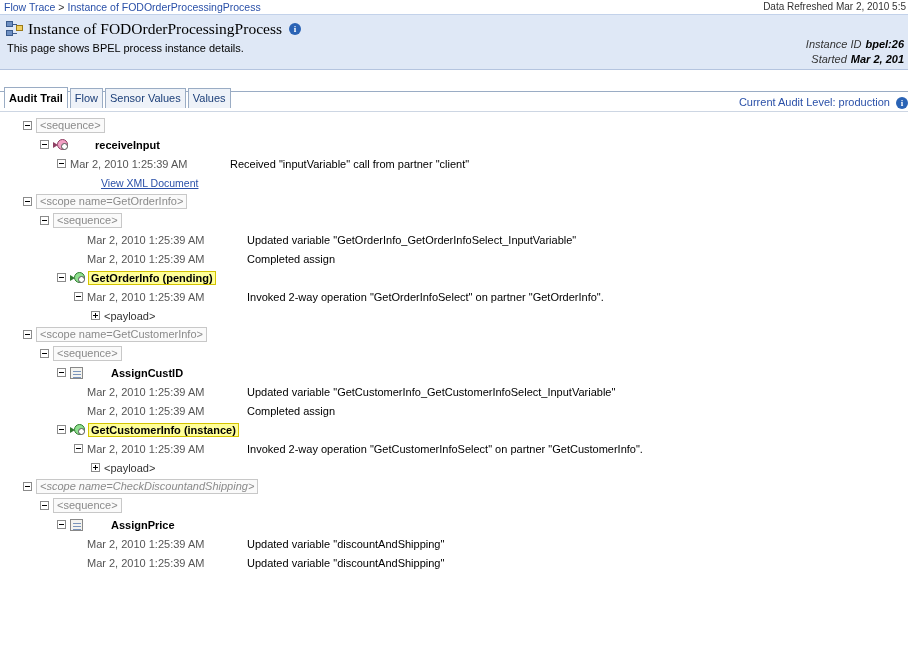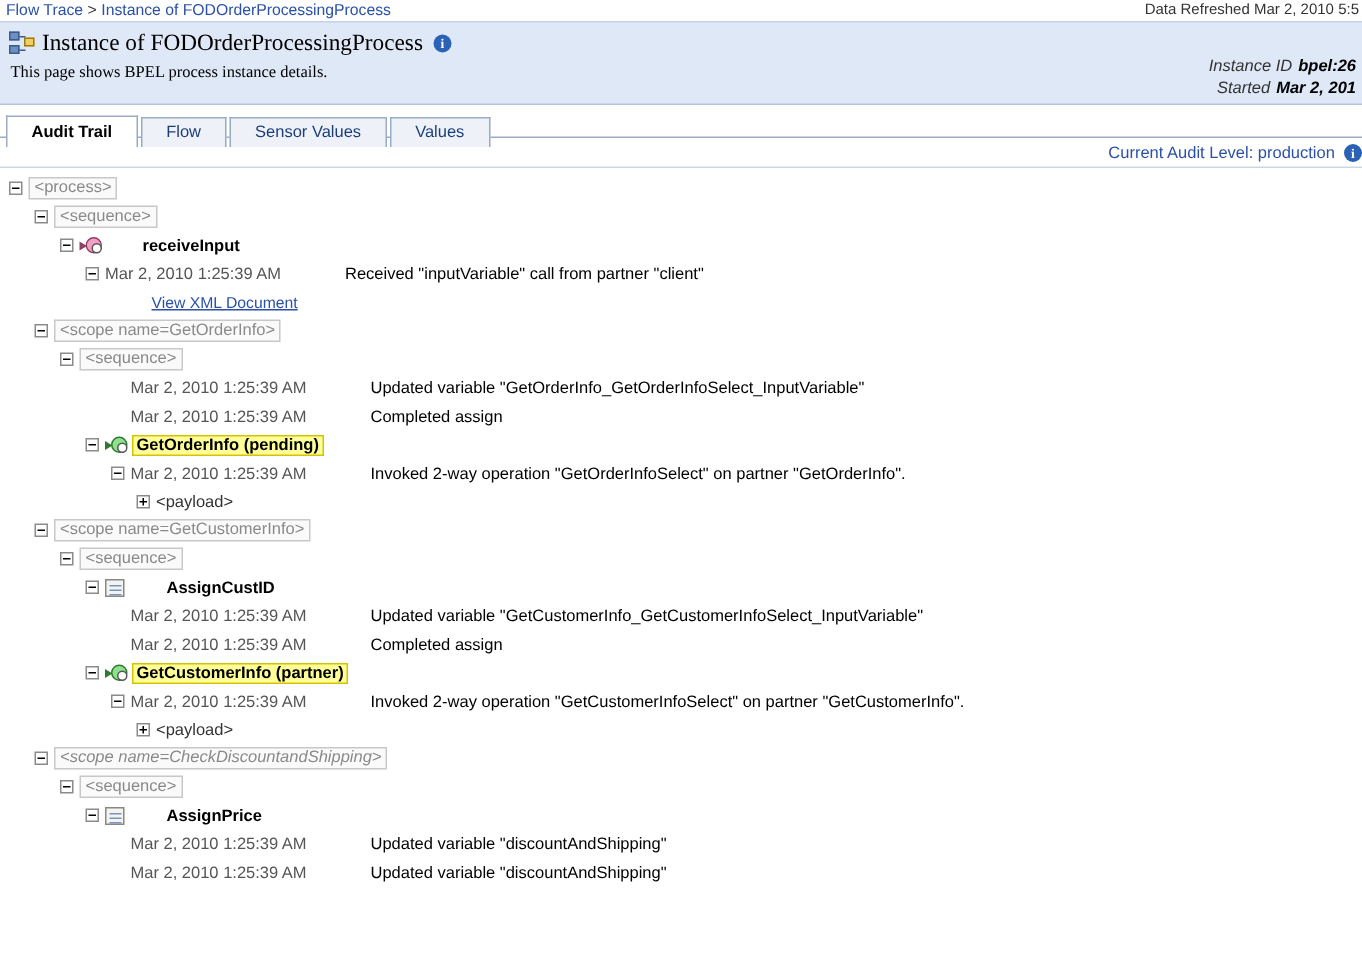--- a/index.html
+++ b/index.html
@@ -85,21 +85,20 @@
     text-align: center;
     line-height: 12px;
     vertical-align: middle;
     margin-left: 3px;
   }
   .subtitle {
     font-size: 11px;
     color: #000;
     margin-top: 2px;
     padding-left: 1px;
-    font-family: Liberation Serif, serif;
   }
   .instance-info {
     position: absolute;
     right: 4px;
     top: 22px;
     text-align: right;
     font-size: 11px;
     line-height: 15px;
     white-space: nowrap;
     font-style: italic;
@@ -113,30 +112,30 @@
     height: 22px;
     background: #ffffff;
     border-bottom: 1px solid #9aacc4;
     padding-left: 4px;
     display: flex;
     align-items: flex-end;
   }
   .tab {
     height: 20px;
     line-height: 19px;
-    padding: 0 16px;
+    padding: 0 4px;
     margin-right: 2px;
     border: 1px solid #9aacc4;
     border-bottom: none;
     background: #eef2f8;
     font-size: 11px;
     color: #1b3e78;
     cursor: pointer;
     position: relative;
-    top: 7px;
+    top: 17px;
   }
   .tab.active {
     background: #ffffff;
     font-weight: bold;
     color: #000;
     border-color: #9aacc4;
     height: 21px;
     line-height: 20px;
   }
 
@@ -321,24 +320,20 @@
 </div>
 
 <div class="subbar">
   <span class="audit-level">
     <span>Current Audit Level: production</span>
     <span class="info-badge">i</span>
   </span>
 </div>
 
 <div class="tree" id="audit-tree">
-    <div class="row" style="padding-left: 4px;">
-      <span class="toggle"></span>
-      <span class="tag">&lt;process&gt;</span>
-    </div>
     <div class="row" style="padding-left: 21px;">
       <span class="toggle"></span>
       <span class="tag">&lt;sequence&gt;</span>
     </div>
     <div class="row" style="padding-left: 38px;">
       <span class="toggle"></span>
       <span class="act-icon">
         <span class="ic-arrow pink"></span>
         <span class="ic-gear"></span>
       </span>
@@ -410,21 +405,21 @@
       <span class="toggle-spacer"></span>
       <span class="ts">Mar 2, 2010 1:25:39 AM</span>
       <span class="msg">Completed assign</span>
     </div>
     <div class="row" style="padding-left: 55px;">
       <span class="toggle"></span>
       <span class="act-icon">
         <span class="ic-arrow"></span>
         <span class="ic-gear green"></span>
       </span>
-      <span class="node-label pending">GetCustomerInfo (partner)</span>
+      <span class="node-label pending">GetCustomerInfo (instance)</span>
     </div>
     <div class="msg-row" style="padding-left: 72px;">
       <span class="toggle"></span>
       <span class="ts">Mar 2, 2010 1:25:39 AM</span>
       <span class="msg">Invoked 2-way operation "GetCustomerInfoSelect" on partner "GetCustomerInfo".</span>
     </div>
     <div class="row" style="padding-left: 89px;">
       <span class="toggle plus"></span>
       <span class="payload-txt">&lt;payload&gt;</span>
     </div>

